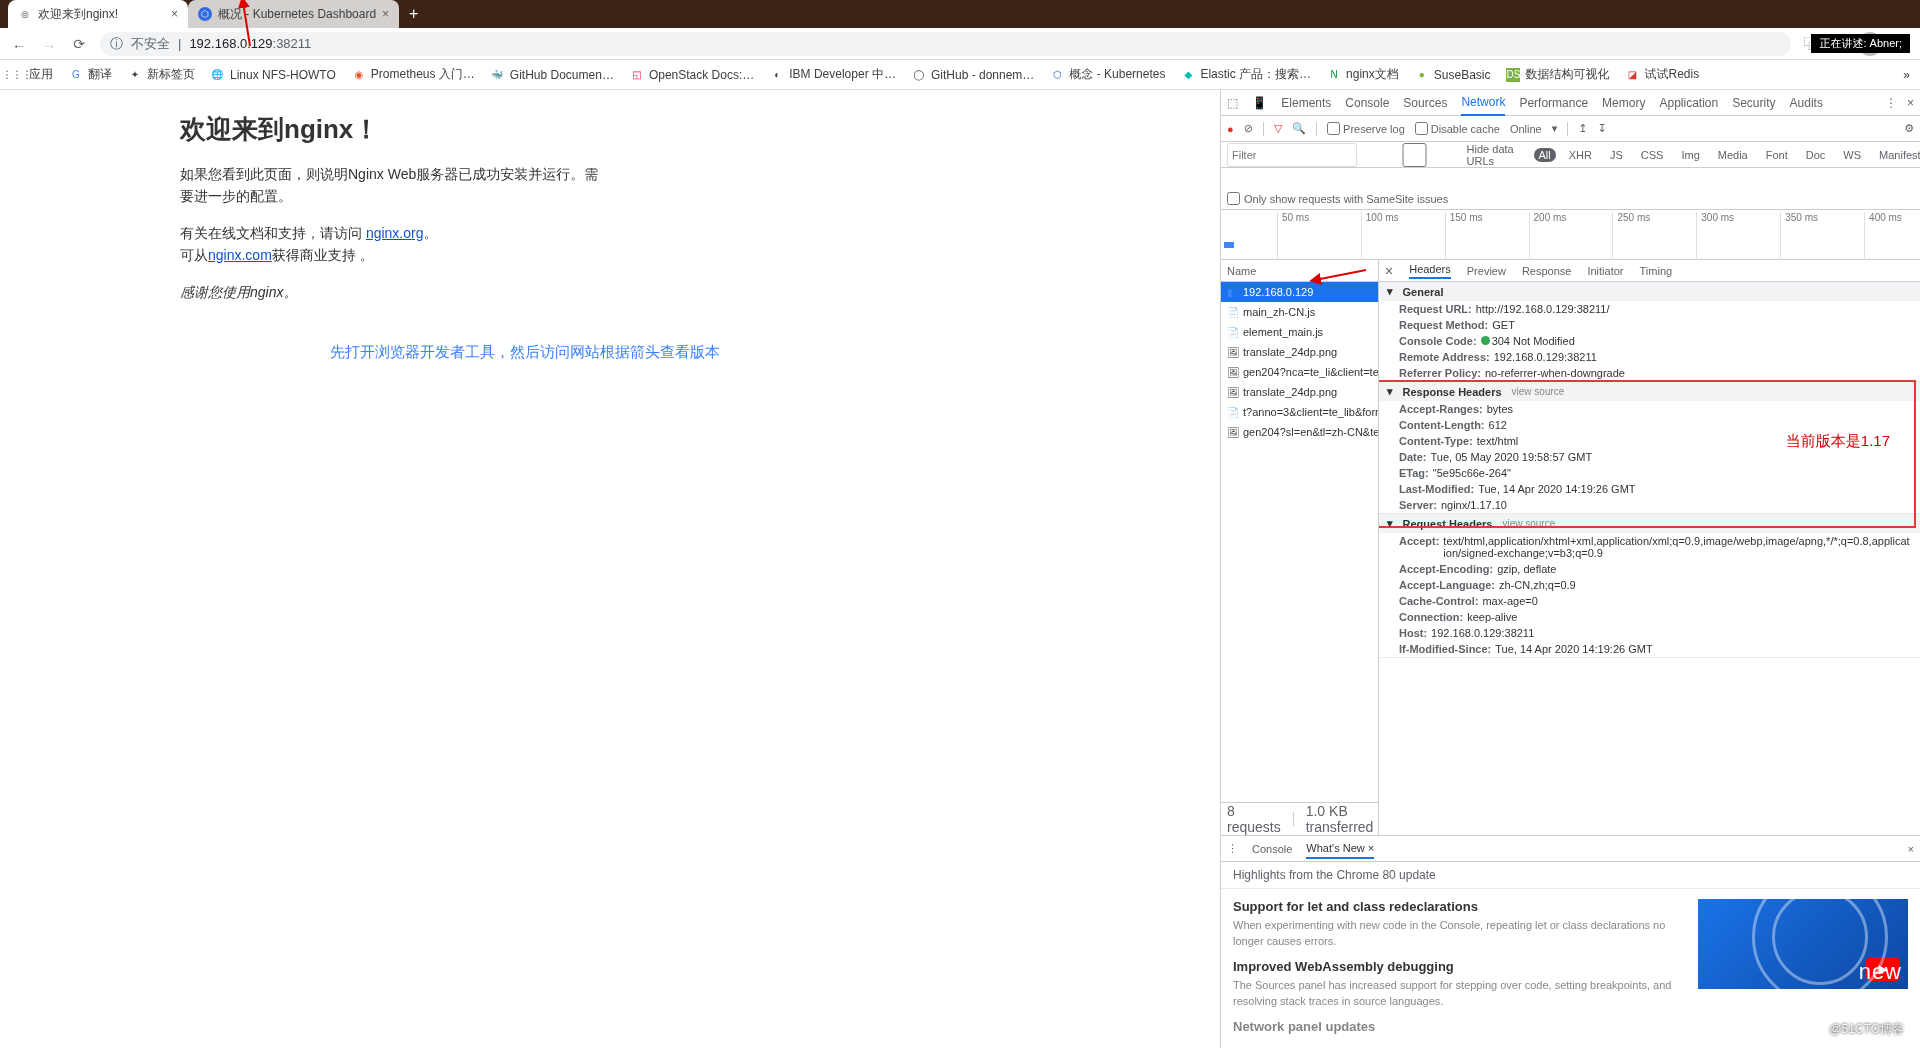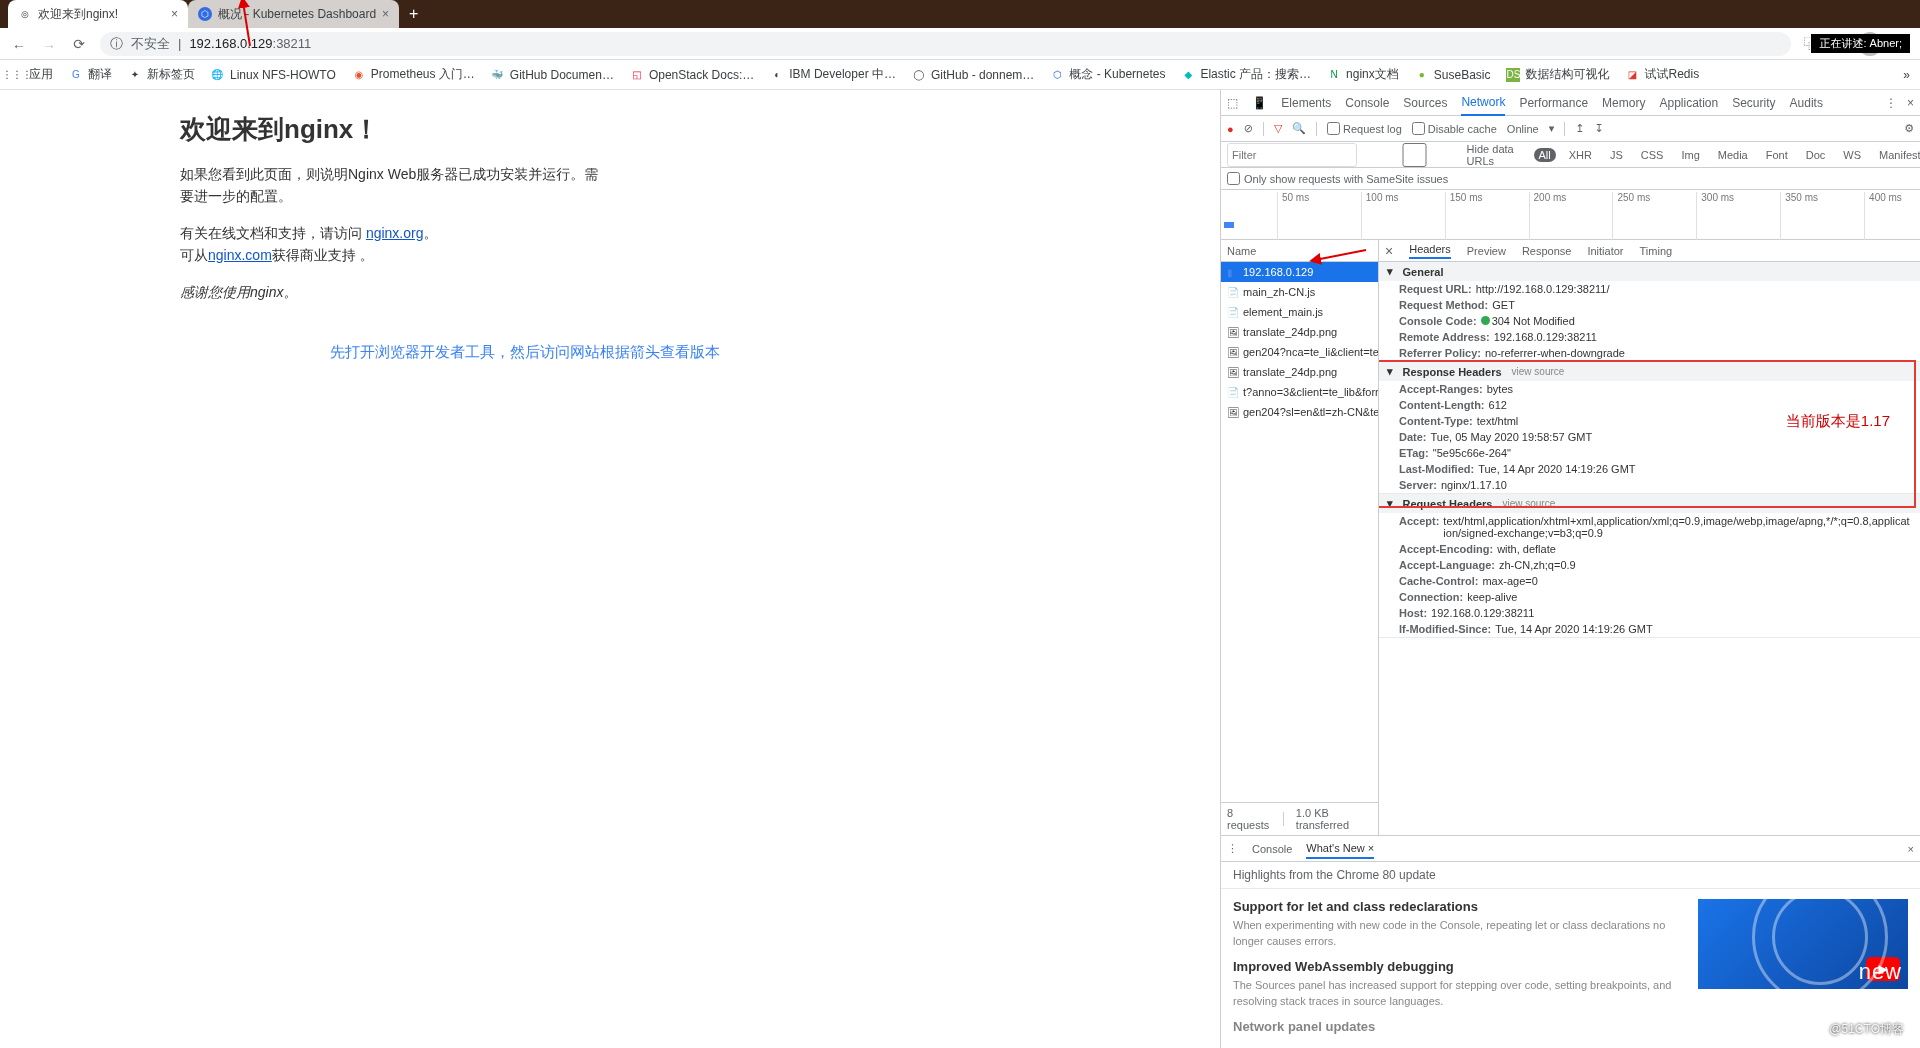--- a/index.html
+++ b/index.html
@@ -47,33 +47,33 @@
 
 .dt-toolbar { display: flex; align-items: center; height: 26px; border-bottom: 1px solid #cacdd1; padding: 0 6px; gap: 10px; color: #5f6368; font-size: 11px; }
 .dt-rec { color: #d93025; font-size: 11px; }
 .dt-cb { display: flex; align-items: center; gap: 3px; }
 
 .dt-filter { display: flex; align-items: center; height: 26px; border-bottom: 1px solid #cacdd1; padding: 0 6px; gap: 8px; font-size: 11px; color: #5f6368; }
 .dt-filter input { border: 1px solid #dadce0; border-radius: 3px; height: 24px; width: 130px; padding: 0 4px; font-size: 11px; }
 .pill { padding: 1px 5px; border-radius: 7px; font-size: 11px; }
 .pill.all { background: #5f6368; color: #fff; }
 
-.dt-samesite { height: 22px; border-bottom: 1px solid #cacdd1; display: flex; align-items: center; padding: 0 6px; font-size: 11px; color: #5f6368; gap: 4px; }
+.dt-samesite { height: 22px; border-bottom: 1px solid #cacdd1; display: flex; align-items: center; padding: 0 6px; font-size: 11px; color: #5f6368; gap: 4px; margin-top: 20px; }
 
 .dt-waterfall { height: 50px; border-bottom: 1px solid #cacdd1; position: relative; font-size: 10px; color: #777; }
 .dt-waterfall .tick { position: absolute; top: 2px; border-left: 1px solid #e0e0e0; height: 48px; padding-left: 4px; }
 .wf-mark { position:absolute; left:3px; top:32px; width:10px; height:6px; background:#4285f4; }
 
 .dt-split { flex: 1; display: flex; min-height: 0; }
 .dt-reqlist { width: 158px; border-right: 1px solid #cacdd1; display: flex; flex-direction: column; }
 .dt-reqhead { height: 22px; border-bottom: 1px solid #cacdd1; display: flex; align-items: center; padding: 0 6px; font-size: 11px; color: #5f6368; }
 .dt-req { height: 20px; display: flex; align-items: center; padding: 0 6px; font-size: 11px; gap: 4px; white-space: nowrap; overflow: hidden; }
 .dt-req.sel { background: #1a73e8; color: #fff; }
 .dt-req .fi { width: 12px; font-size: 10px; }
-.dt-reqstatus { margin-top: auto; border-top: 1px solid #cacdd1; height: 22px; display: flex; align-items: center; padding: 16px 6px; font-size: 11px; color: #5f6368; gap: 12px; }
+.dt-reqstatus { margin-top: auto; border-top: 1px solid #cacdd1; height: 22px; display: flex; align-items: center; padding: 16px 6px; font-size: 14px; color: #5f6368; gap: 12px; }
 .dt-reqstatus .sep { border-left:1px solid #cacdd1; height:14px; }
 
 .dt-detail { flex: 1; display: flex; flex-direction: column; overflow: auto; font-size: 11px; position:relative; }
 .dt-dtabs { height: 22px; border-bottom: 1px solid #cacdd1; display: flex; align-items: center; padding: 0 6px; gap: 16px; color: #5f6368; }
 .dt-dtabs .x { font-size:14px; }
 .dt-dtab.active { color: #333; border-bottom: 2px solid #1a73e8; padding-bottom: 2px; }
 .dt-sec { border-bottom: 1px solid #e8eaed; }
 .dt-sechead { background: #f1f3f4; padding: 3px 8px; font-weight: bold; color: #333; display: flex; align-items: center; gap: 10px; }
 .dt-sechead .vs { font-weight: normal; color: #888; font-size: 10px; }
 .dt-kv { padding: 2px 8px 2px 20px; display: flex; gap: 4px; font-family: Consolas, monospace; font-size: 11px; }
@@ -254,21 +254,21 @@
 
       <div class="dt-toolbar">
         <span class="dt-rec">●</span>
         <span>⊘</span>
         <span style="border-left:1px solid #ccc;height:14px;"></span>
         <span style="color:#d93025;">▽</span>
         <span>🔍</span>
         <span style="border-left:1px solid #ccc;height:14px;"></span>
         <label class="dt-cb">
             <input type="checkbox" style="">
-            <span>Request log</span>
+            <span>Preserve log</span>
           </label>
         <label class="dt-cb">
             <input type="checkbox" style="">
             <span>Disable cache</span>
           </label>
         <span>Online</span>
           <span>▾</span>
         <span style="border-left:1px solid #ccc;height:14px;"></span>
         <span>↥</span>
         <span>↧</span>
@@ -434,21 +434,21 @@
           </div>
 
           <div class="dt-sec">
             <div class="dt-sechead">▾ <span>Request Headers</span> <span class="vs">view source</span></div>
             <div class="dt-kv">
                 <span class="k">Accept:</span>
                 <span class="v">text/html,application/xhtml+xml,application/xml;q=0.9,image/webp,image/apng,*/*;q=0.8,application/signed-exchange;v=b3;q=0.9</span>
               </div>
             <div class="dt-kv">
                 <span class="k">Accept-Encoding:</span>
-                <span class="v">with, deflate</span>
+                <span class="v">gzip, deflate</span>
               </div>
             <div class="dt-kv">
                 <span class="k">Accept-Language:</span>
                 <span class="v">zh-CN,zh;q=0.9</span>
               </div>
             <div class="dt-kv">
                 <span class="k">Cache-Control:</span>
                 <span class="v">max-age=0</span>
               </div>
             <div class="dt-kv">

